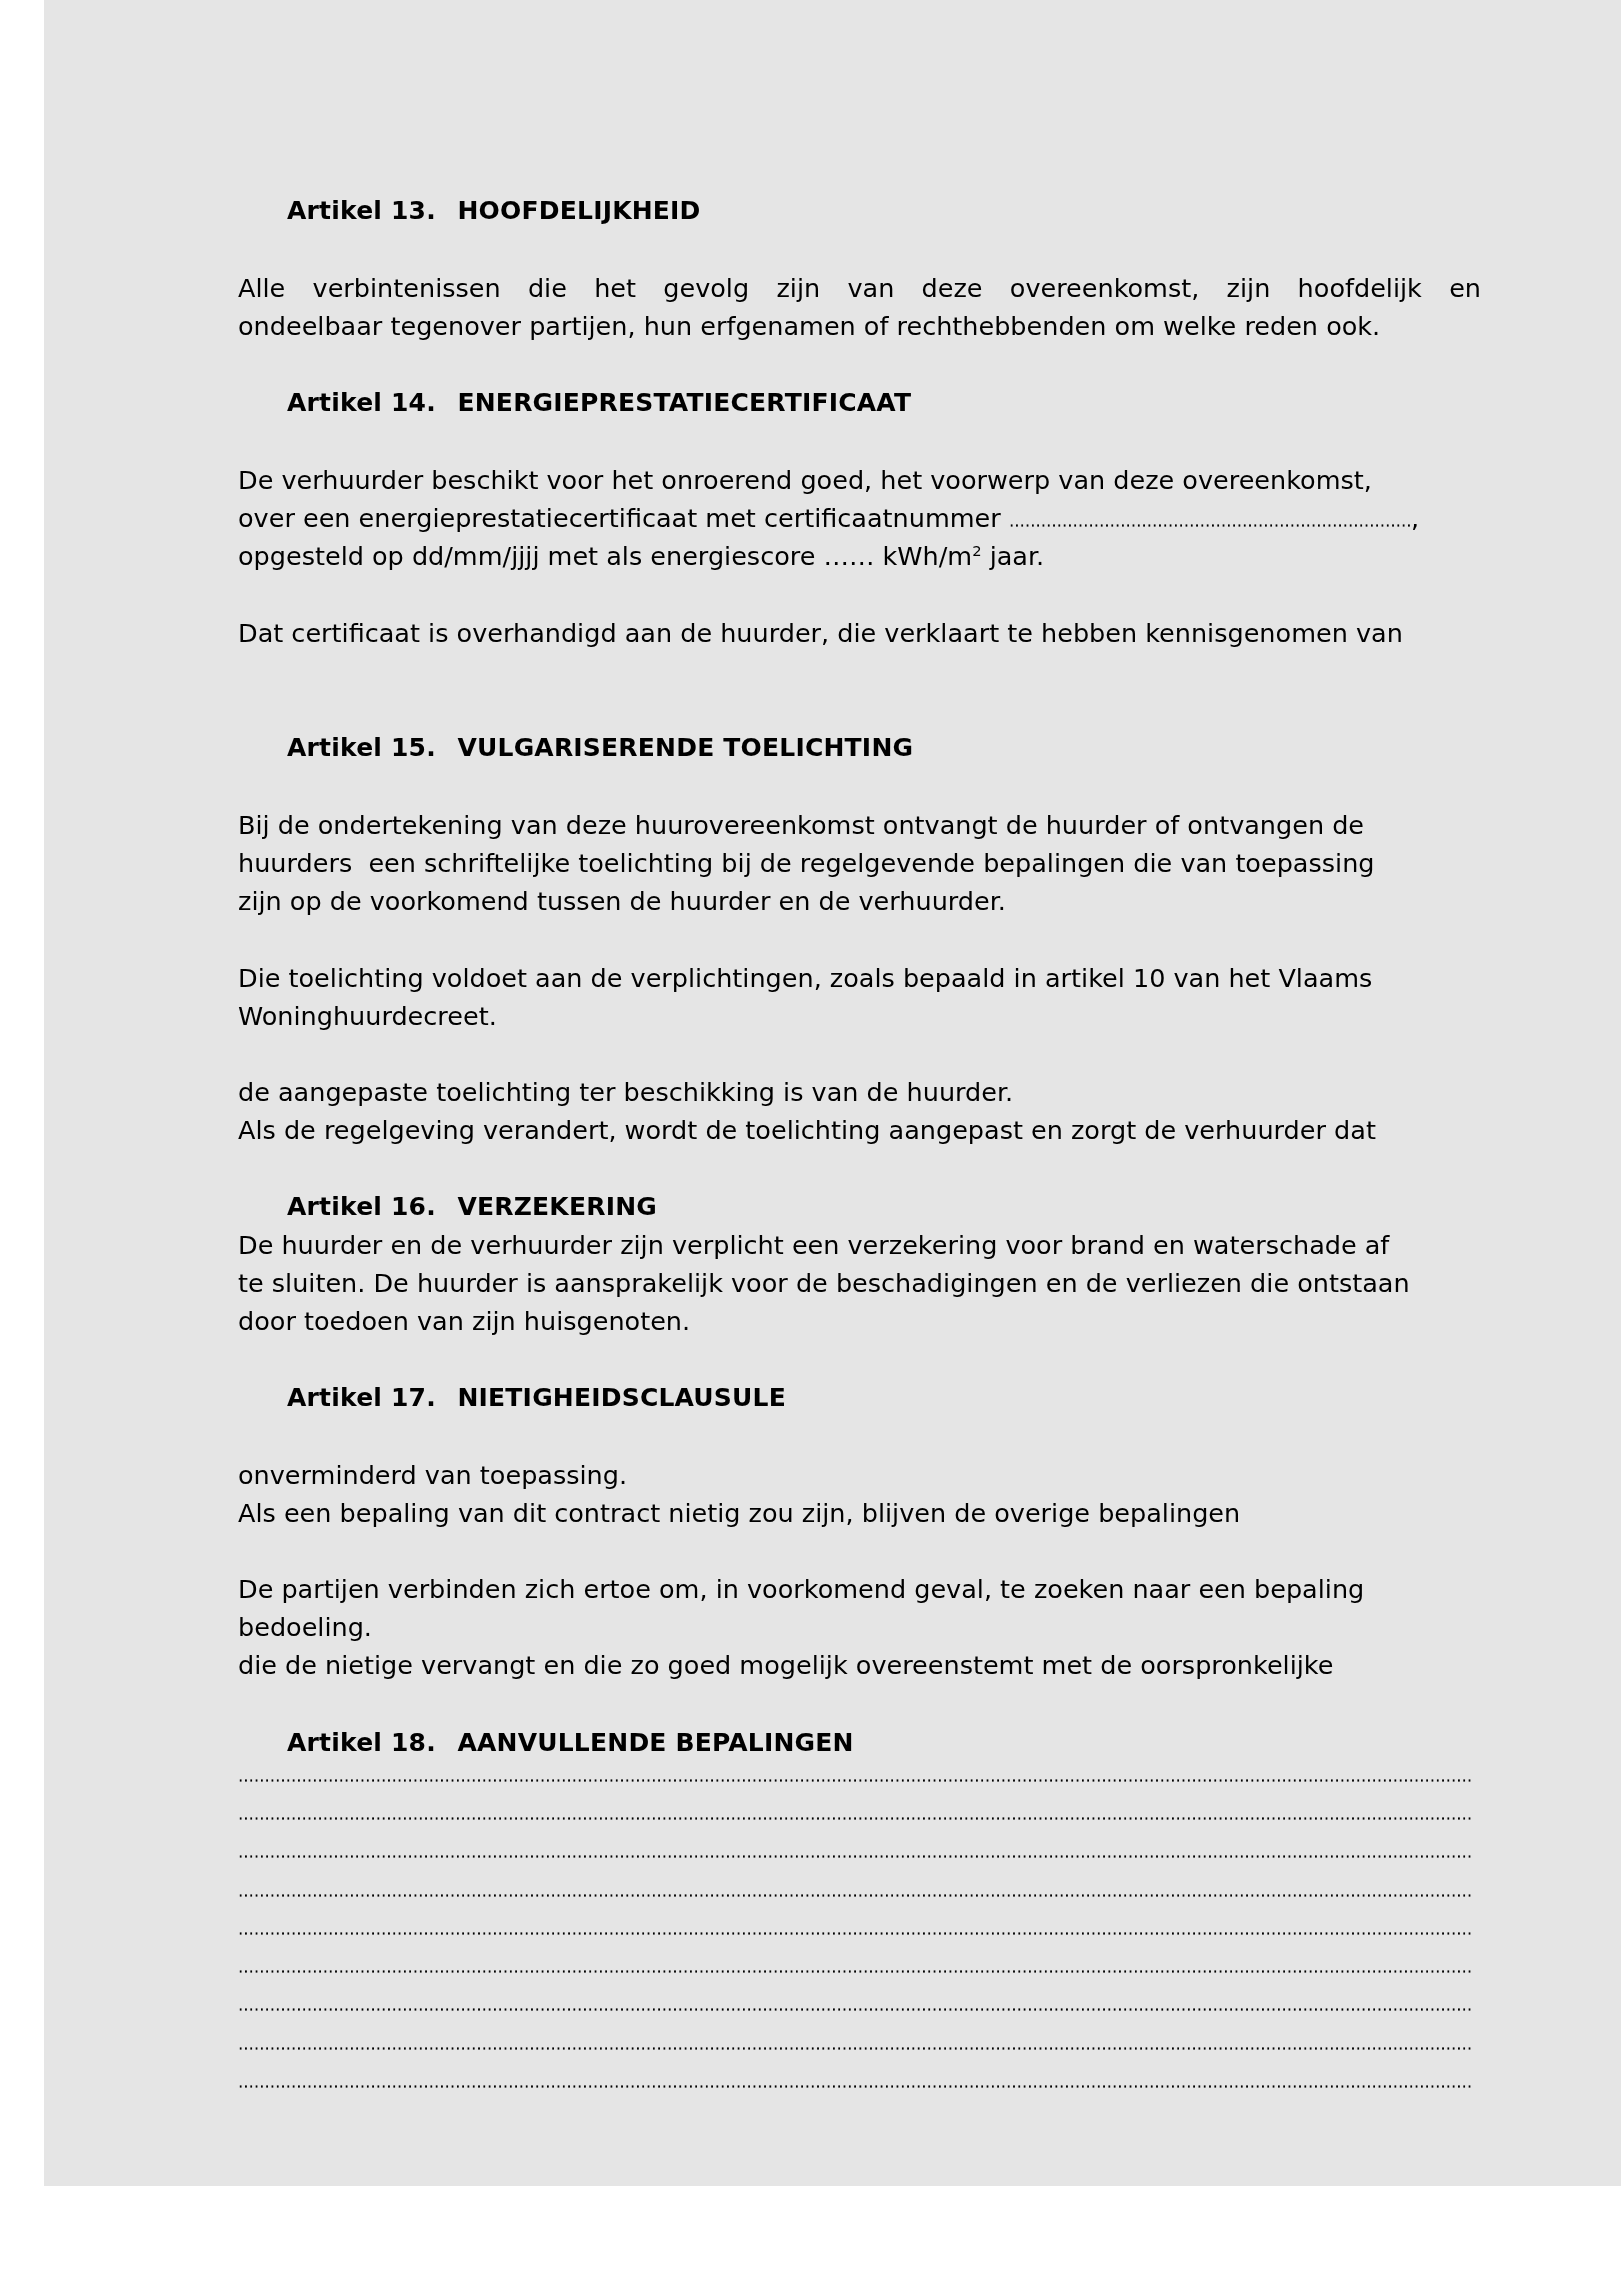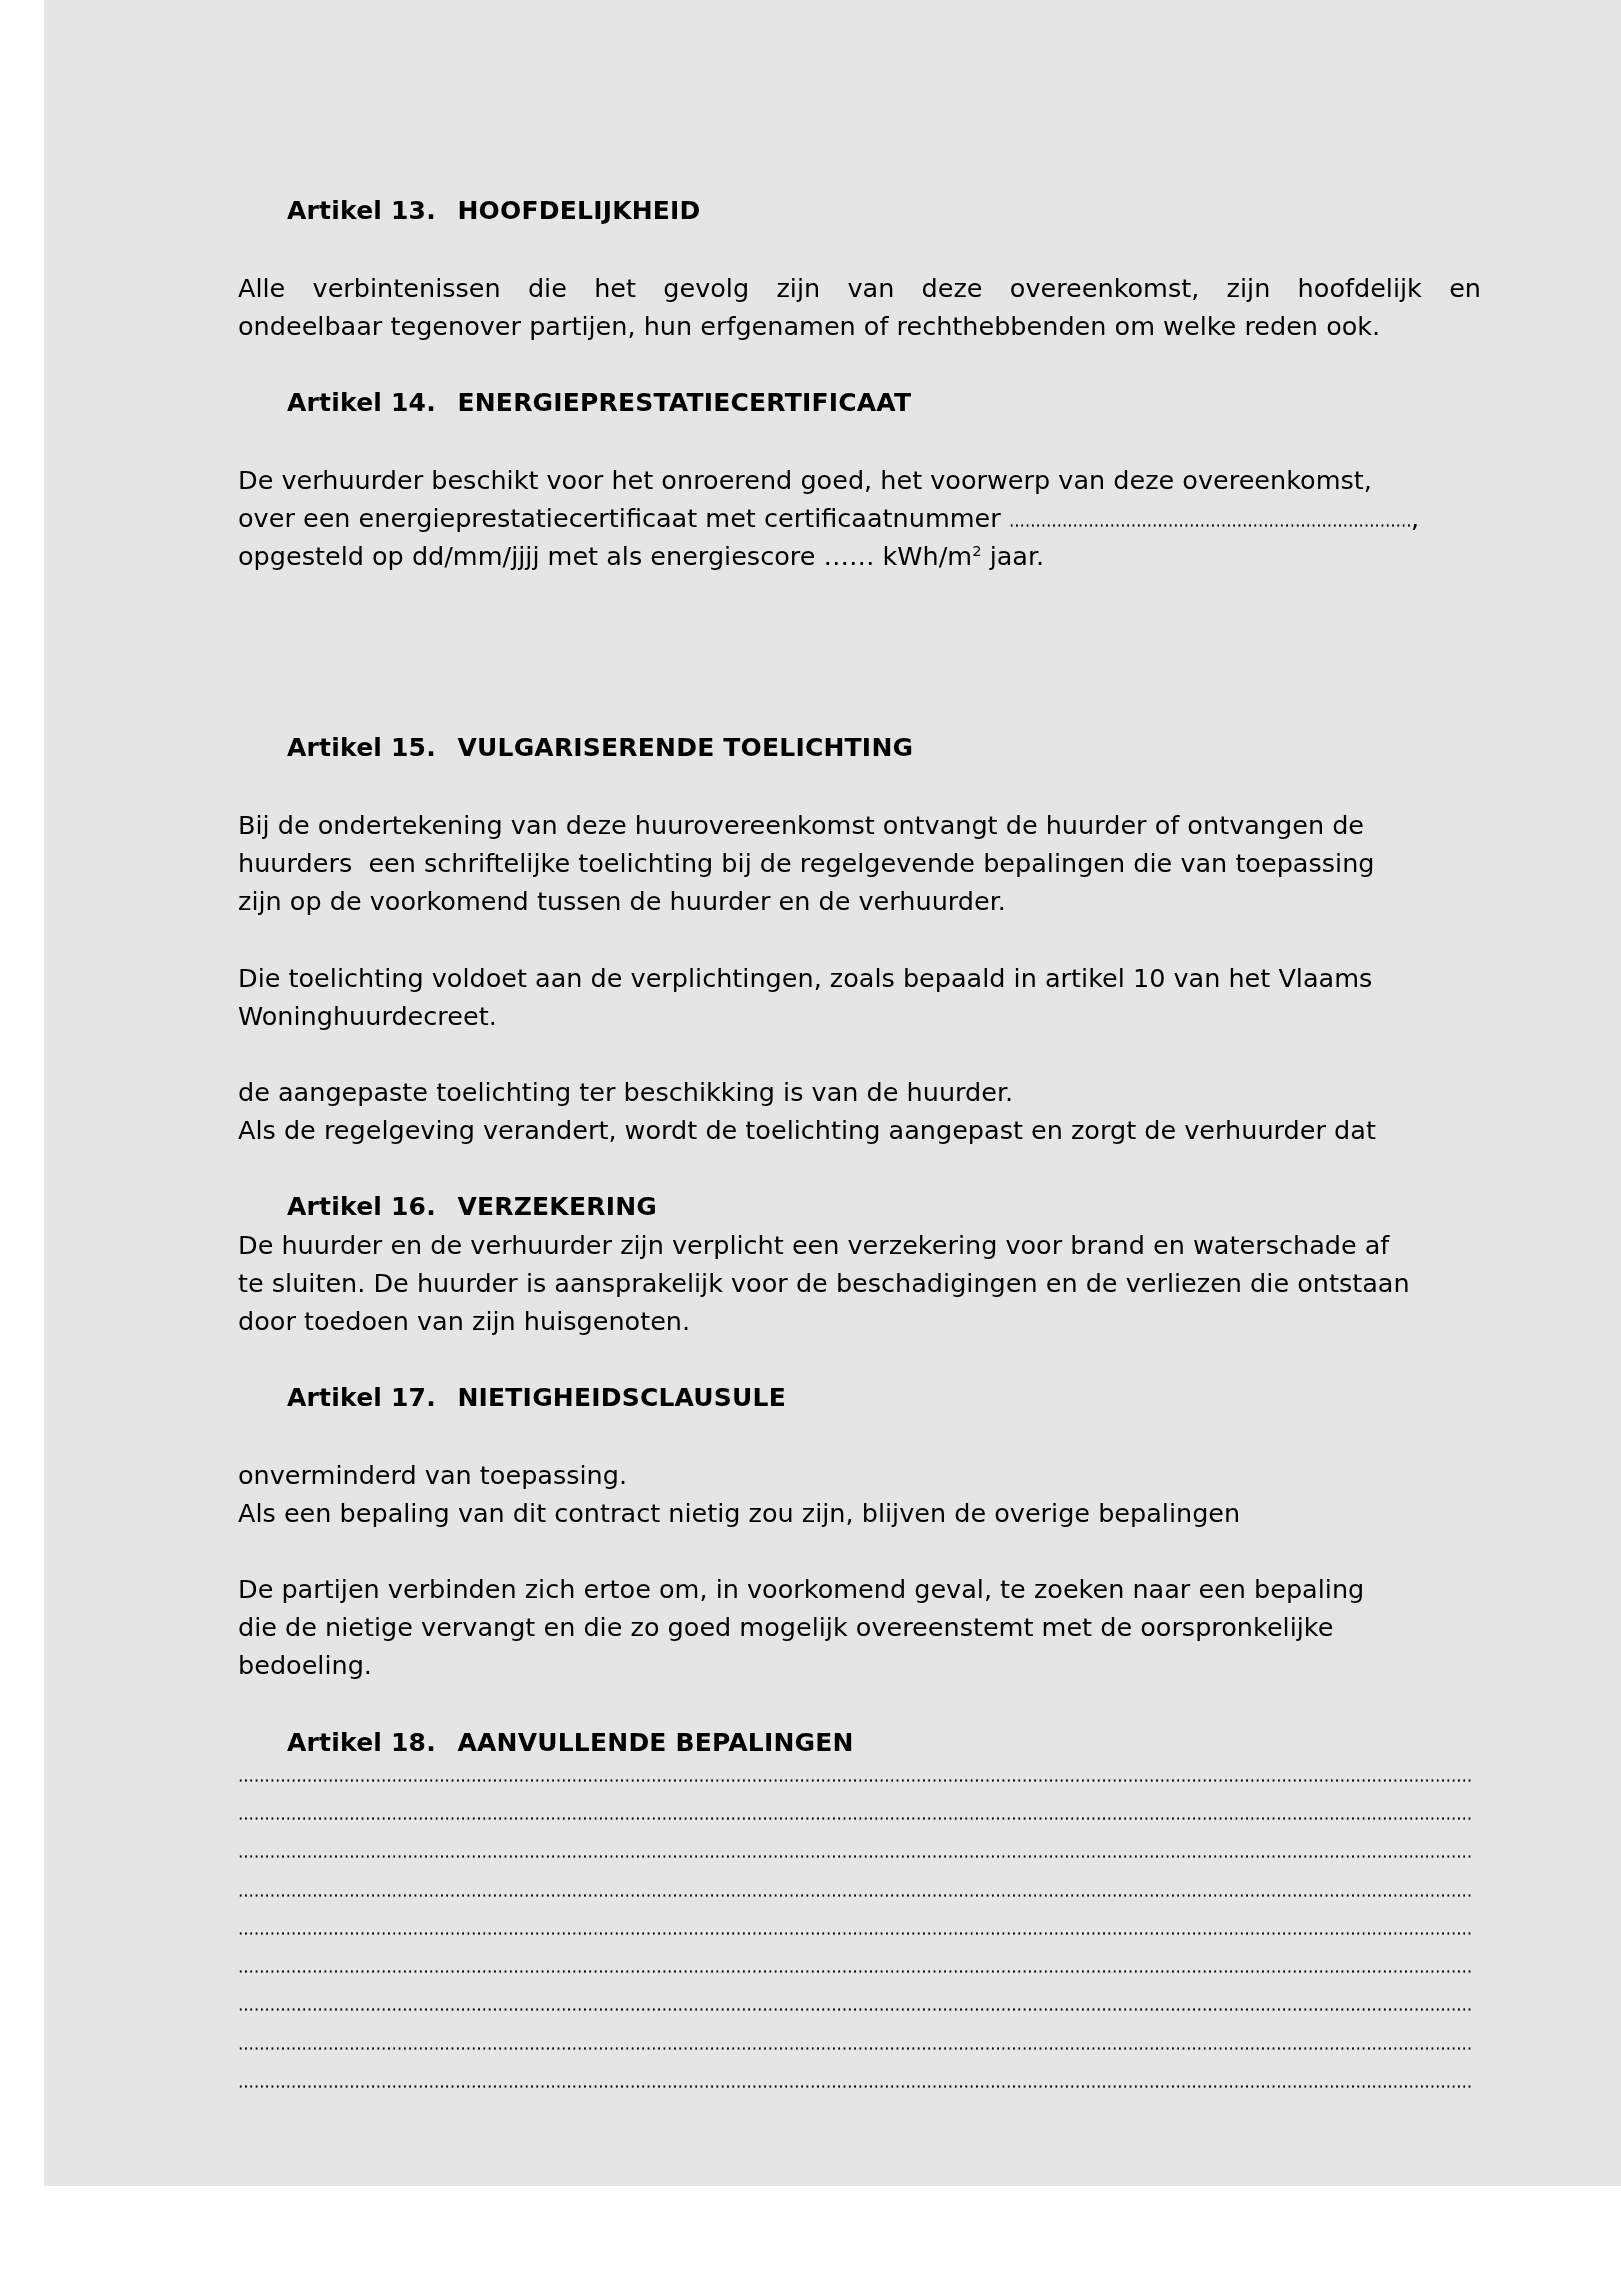--- a/index.html
+++ b/index.html
@@ -47,20 +47,21 @@
     <span class="line">ondeelbaar tegenover partijen, hun erfgenamen of rechthebbenden om welke reden ook.</span>
   </div>
 
   <div class="heading" style="top:388px"><span class="num">Artikel 14.</span><span class="title">ENERGIEPRESTATIECERTIFICAAT</span></div>
   <div class="para" style="top:461px">
     <span class="line">De verhuurder beschikt voor het onroerend goed, het voorwerp van deze overeenkomst,</span>
     <span class="line"><span>over een energieprestatiecertificaat met certificaatnummer</span> <span class="fill-dots"></span><span>,</span></span>
     <span class="line"><span>opgesteld op dd/mm/jjjj met als energiescore …… kWh/m</span><sup>2</sup> <span>jaar.</span></span>
   </div>
   <div class="para" style="top:614px">
+    <span class="line">Dat certificaat is overhandigd aan de huurder, die verklaart te hebben kennisgenomen van</span>
   </div>
 
   <div class="heading" style="top:733px"><span class="num">Artikel 15.</span><span class="title">VULGARISERENDE TOELICHTING</span></div>
   <div class="para" style="top:806px">
     <span class="line">Bij de ondertekening van deze huurovereenkomst ontvangt de huurder of ontvangen de</span>
     <span class="line" style="white-space:pre">huurders  een schriftelijke toelichting bij de regelgevende bepalingen die van toepassing</span>
     <span class="line">zijn op de voorkomend tussen de huurder en de verhuurder.</span>
   </div>
   <div class="para" style="top:959px">
     <span class="line">Die toelichting voldoet aan de verplichtingen, zoals bepaald in artikel 10 van het Vlaams</span>
@@ -78,22 +79,22 @@
     <span class="line">door toedoen van zijn huisgenoten.</span>
   </div>
 
   <div class="heading" style="top:1383px"><span class="num">Artikel 17.</span><span class="title">NIETIGHEIDSCLAUSULE</span></div>
   <div class="para" style="top:1456px">
     <span class="line">onverminderd van toepassing.</span>
     <span class="line">Als een bepaling van dit contract nietig zou zijn, blijven de overige bepalingen</span>
   </div>
   <div class="para" style="top:1570px">
     <span class="line">De partijen verbinden zich ertoe om, in voorkomend geval, te zoeken naar een bepaling</span>
+    <span class="line">bedoeling.</span>
     <span class="line">die de nietige vervangt en die zo goed mogelijk overeenstemt met de oorspronkelijke</span>
-    <span class="line">bedoeling.</span>
   </div>
 
   <div class="heading" style="top:1728px"><span class="num">Artikel 18.</span><span class="title">AANVULLENDE BEPALINGEN</span></div>
   <div id="blank-lines">
       <div class="dots" style="top: 1779px;"></div>
       <div class="dots" style="top: 1817px;"></div>
       <div class="dots" style="top: 1855px;"></div>
       <div class="dots" style="top: 1894px;"></div>
       <div class="dots" style="top: 1932px;"></div>
       <div class="dots" style="top: 1970px;"></div>

